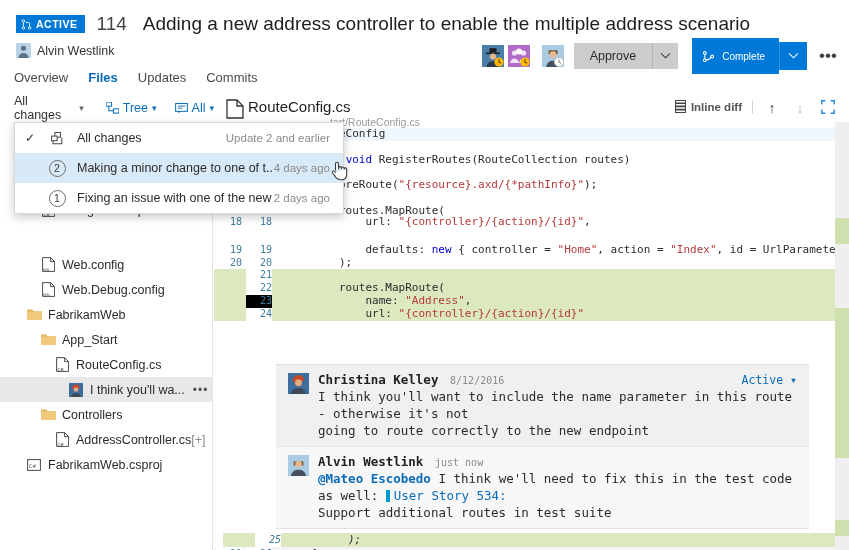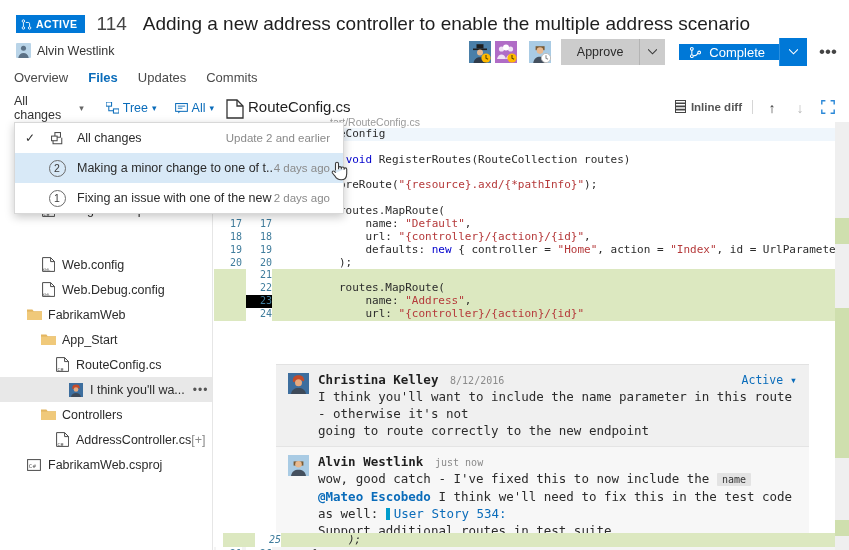--- a/index.html
+++ b/index.html
@@ -48,21 +48,21 @@
     height: 26px; padding: 0 16px; font-size: 12.5px;
     font-family: "Liberation Sans", sans-serif; cursor: pointer;
   }
   .btn-approve-caret {
     background: #cccccc; border: none; border-left: 1px solid #b4b4b4;
     width: 26px; height: 26px; cursor: pointer; color: #2b2b2b;
     display:flex; align-items:center; justify-content:center;
   }
   .btn-complete {
     background: #0078d7; color: #fff; border: none;
-    height: 16px; padding: 0 14px 0 10px; font-size: 13px; margin-left: 14px;
+    height: 36px; padding: 0 14px 0 10px; font-size: 10px; margin-left: 14px;
     display: flex; align-items: center; gap: 7px; cursor: pointer;
     font-family: "Liberation Sans", sans-serif;
   }
   .btn-complete-caret {
     background: #0078d7; border: none; border-left: 1px solid #2b90e0;
     width: 28px; height: 28px; cursor: pointer; color: #fff;
     display:flex; align-items:center; justify-content:center;
   }
   .btn-ellipsis {
     background: transparent; border: none; width: 26px; height: 26px;
@@ -450,21 +450,21 @@
     <div class="code-area">
       <div id="code-lines" style="position: relative;">
           <div class="cline hl" style="height: 12.85px; line-height: 12.85px; position: absolute; left: 0px; right: 0px; top: 0px;"><span class="gut-old" style="background: rgb(255, 255, 255);"></span><span class="gut-new" style="background: rgb(255, 255, 255);"></span><span class="ctext">ass RouteConfig</span></div>
           <div class="cline ctx" style="height: 12.85px; line-height: 12.85px; position: absolute; left: 0px; right: 0px; top: 12.85px;"><span class="gut-old" style="background: rgb(255, 255, 255);"></span><span class="gut-new" style="background: rgb(255, 255, 255);"></span><span class="ctext"></span></div>
           <div class="cline ctx" style="height: 12.85px; line-height: 12.85px; position: absolute; left: 0px; right: 0px; top: 25.7px;"><span class="gut-old" style="background: rgb(255, 255, 255);"></span><span class="gut-new" style="background: rgb(255, 255, 255);"></span><span class="ctext">  <span class="kw">static</span> <span class="kw">void</span> RegisterRoutes(RouteCollection routes)</span></div>
           <div class="cline ctx" style="height: 12.85px; line-height: 12.85px; position: absolute; left: 0px; right: 0px; top: 38.55px;"><span class="gut-old" style="background: rgb(255, 255, 255);"></span><span class="gut-new" style="background: rgb(255, 255, 255);"></span><span class="ctext"></span></div>
           <div class="cline ctx" style="height: 12.85px; line-height: 12.85px; position: absolute; left: 0px; right: 0px; top: 51.4px;"><span class="gut-old" style="background: rgb(255, 255, 255);"></span><span class="gut-new" style="background: rgb(255, 255, 255);"></span><span class="ctext">utes.IgnoreRoute(<span class="str">"{resource}.axd/{*pathInfo}"</span>);</span></div>
           <div class="cline ctx" style="height: 12.85px; line-height: 12.85px; position: absolute; left: 0px; right: 0px; top: 64.25px;"><span class="gut-old" style="background: rgb(255, 255, 255);">15</span><span class="gut-new" style="background: rgb(255, 255, 255);">15</span><span class="ctext"></span></div>
           <div class="cline ctx" style="height: 12.85px; line-height: 12.85px; position: absolute; left: 0px; right: 0px; top: 77.1px;"><span class="gut-old" style="background: rgb(255, 255, 255);">16</span><span class="gut-new" style="background: rgb(255, 255, 255);">16</span><span class="ctext">        routes.MapRoute(</span></div>
           <div class="cline ctx" style="height: 12.85px; line-height: 12.85px; position: absolute; left: 0px; right: 0px; top: 89.95px;"><span class="gut-old" style="background: rgb(255, 255, 255);">17</span><span class="gut-new" style="background: rgb(255, 255, 255);">17</span><span class="ctext">            name: <span class="str">"Default"</span>,</span></div>
-          <div class="cline ctx" style="height: 12.85px; line-height: 12.85px; position: absolute; left: 0px; right: 0px; top: 103px;"><span class="gut-old" style="background: rgb(255, 255, 255);">18</span><span class="gut-new" style="background: rgb(255, 255, 255);">18</span><span class="ctext">            url: <span class="str">"{controller}/{action}/{id}"</span>,</span></div>
+          <div class="cline ctx" style="height: 12.85px; line-height: 12.85px; position: absolute; left: 0px; right: 0px; top: 88px;"><span class="gut-old" style="background: rgb(255, 255, 255);">18</span><span class="gut-new" style="background: rgb(255, 255, 255);">18</span><span class="ctext">            url: <span class="str">"{controller}/{action}/{id}"</span>,</span></div>
           <div class="cline ctx" style="height: 12.85px; line-height: 12.85px; position: absolute; left: 0px; right: 0px; top: 115.65px;"><span class="gut-old" style="background: rgb(255, 255, 255);">19</span><span class="gut-new" style="background: rgb(255, 255, 255);">19</span><span class="ctext">            defaults: <span class="kw">new</span> { controller = <span class="str">"Home"</span>, action = <span class="str">"Index"</span>, id = UrlParameter.Optional }</span></div>
           <div class="cline ctx" style="height: 12.85px; line-height: 12.85px; position: absolute; left: 0px; right: 0px; top: 128.5px;"><span class="gut-old" style="background: rgb(255, 255, 255);">20</span><span class="gut-new" style="background: rgb(255, 255, 255);">20</span><span class="ctext">        );</span></div>
           <div class="cline add" style="height: 12.85px; line-height: 12.85px; position: absolute; left: 0px; right: 0px; top: 141.35px;"><span class="gut-old" style="background: rgb(255, 255, 255);"></span><span class="gut-new" style="background: rgb(255, 255, 255);">21</span><span class="ctext"></span></div>
           <div class="cline add" style="height: 12.85px; line-height: 12.85px; position: absolute; left: 0px; right: 0px; top: 154.2px;"><span class="gut-old" style="background: rgb(255, 255, 255);"></span><span class="gut-new" style="background: rgb(255, 255, 255);">22</span><span class="ctext">        routes.MapRoute(</span></div>
           <div class="cline add" style="height: 12.85px; line-height: 12.85px; position: absolute; left: 0px; right: 0px; top: 167.05px;"><span class="gut-old" style="background: rgb(255, 255, 255);"></span><span class="gut-new" style="background: #000000;">23</span><span class="ctext">            name: <span class="str">"Address"</span>,</span></div>
           <div class="cline add" style="height: 12.85px; line-height: 12.85px; position: absolute; left: 0px; right: 0px; top: 179.9px;"><span class="gut-old" style="background: rgb(255, 255, 255);"></span><span class="gut-new" style="background: rgb(255, 255, 255);">24</span><span class="ctext">            url: <span class="str">"{controller}/{action}/{id}"</span></span></div>
         </div>
 
       <div class="thread">
         <div class="cmt first">
@@ -490,24 +490,20 @@
             <svg width="21" height="21" viewBox="0 0 21 21">
               <rect width="21" height="21" fill="#a9cbe4"></rect>
               <path d="M5.6 6.4h9.8v4.2H5.6z" fill="#7a5a33"></path>
               <circle cx="10.5" cy="9.2" r="3.3" fill="#e8b98f"></circle>
               <path d="M3 21c.7-4.3 3.6-6.2 7.5-6.2s6.8 1.9 7.5 6.2z" fill="#44505e"></path>
             </svg>
           </span>
           <span class="cmt-name">Alvin Westlink</span>
           <span class="cmt-date">just now</span>
           <div class="cmt-body">
-            <div>
-              <span>wow, good catch - I've fixed this to now include the</span>
-              <span class="chip-code">name</span>
-            </div>
             <div style="margin-top:0">
               <span class="mention">@Mateo Escobedo</span>
               <span>I think we'll need to fix this in the test code as well:</span>
               <span class="wi-bar"></span><span class="wi-link">User Story 534:</span>
             </div>
             <div>Support additional routes in test suite</div>
           </div>
         </div>
 
       </div>

